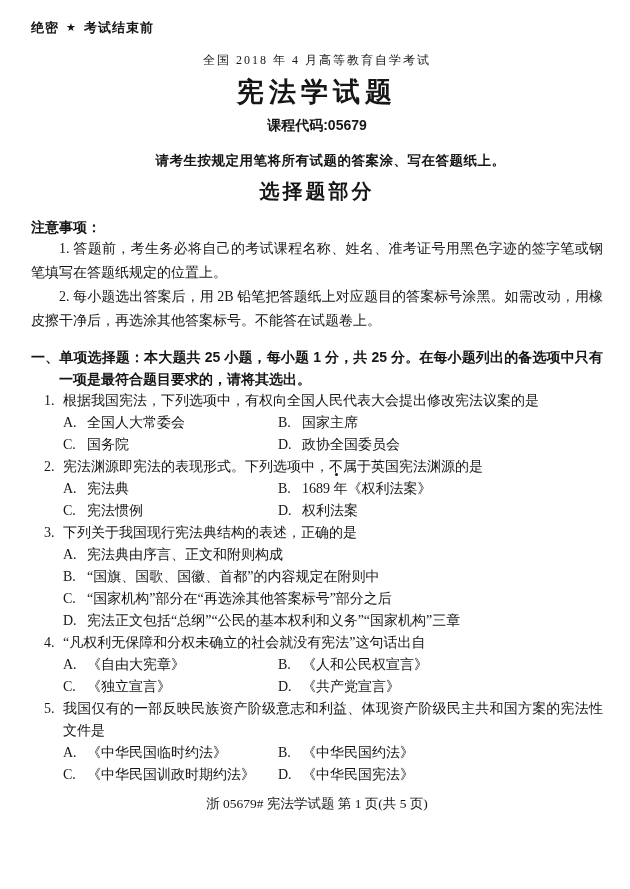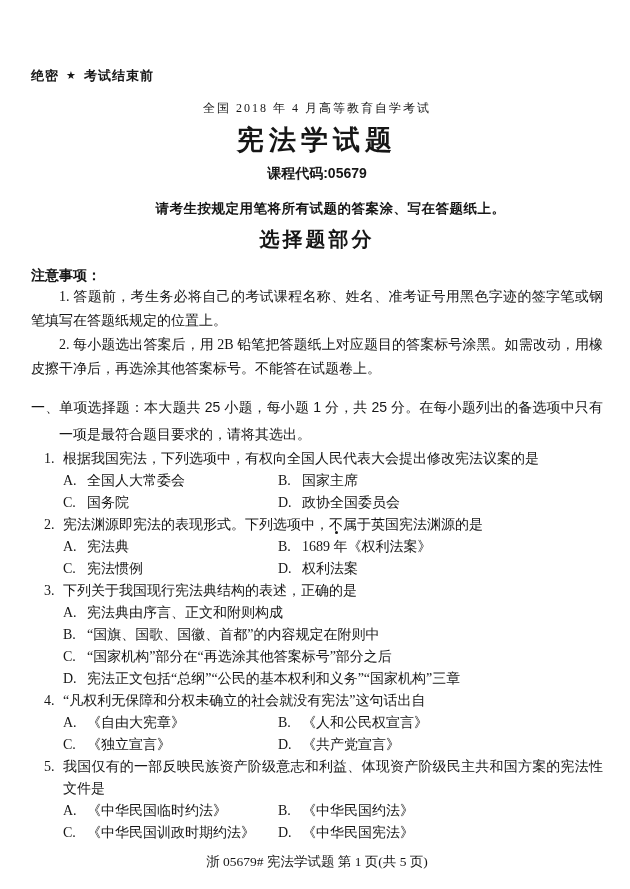--- a/index.html
+++ b/index.html
@@ -1,37 +1,37 @@
 <!DOCTYPE html>
 <html><head>
 <meta charset="utf-8">
 <style>
   html,body{margin:0;padding:0;background:#ffffff;}
   .page{
     position:relative;
     width:630px;height:889px;
     background:#fff;color:#161616;
     box-sizing:border-box;
-    padding:68px 27px 0 31px;
+    padding:20px 27px 0 31px;
     overflow:hidden;
     font-family:"Liberation Serif","DejaVu Serif",serif;
     font-size:14px;line-height:22px;
   }
   .security{font-family:"Liberation Sans","DejaVu Sans",sans-serif;font-weight:bold;font-size:13px;line-height:16px;letter-spacing:1px;}
   .star{font-size:11px;padding:0 7px;position:relative;top:-1px;}
   .exam-session{text-align:center;font-size:12px;letter-spacing:2px;margin-top:12px;line-height:24px;}
   .paper-title{text-align:center;font-family:"Liberation Sans","DejaVu Sans",sans-serif;font-weight:bold;font-size:27px;letter-spacing:5px;margin-top:3px;line-height:34px;}
   .course-code{text-align:center;font-family:"Liberation Sans","DejaVu Sans",sans-serif;font-weight:bold;font-size:14px;margin-top:7px;line-height:18px;}
   .instruction{font-family:"Liberation Sans","DejaVu Sans",sans-serif;font-weight:bold;font-size:13.5px;text-indent:2em;margin-top:17px;line-height:20px;letter-spacing:0.5px;text-align:center;}
   .section-heading{text-align:center;font-family:"Liberation Sans","DejaVu Sans",sans-serif;font-weight:bold;font-size:20px;letter-spacing:3px;margin-top:6px;line-height:28px;}
   .notes-label{font-family:"Liberation Sans","DejaVu Sans",sans-serif;font-weight:bold;font-size:14px;margin-top:12px;line-height:20px;}
   .note{text-indent:2em;line-height:24px;text-align:justify;}
   .part-heading{
-    font-family:"Liberation Sans","DejaVu Sans",sans-serif;font-weight:normal;
-    font-size:14px;margin-top:13px;line-height:27px;
+    font-family:"Liberation Sans","DejaVu Sans",sans-serif;font-weight:bold;
+    font-size:14px;margin-top:13px;line-height:22px;
     padding-left:2em;text-indent:-2em;max-width:546px;text-align:justify;
   }
   .question{position:relative;padding-left:32px;text-align:justify;}
   .q-num{position:absolute;left:13px;top:0;}
   .options{display:grid;grid-template-columns:215px auto;}
   .options.single{grid-template-columns:1fr;}
   .opt{white-space:nowrap;}
   .opt-label{display:inline-block;min-width:24px;}
   .emph{position:relative;}
   .emph::after{

